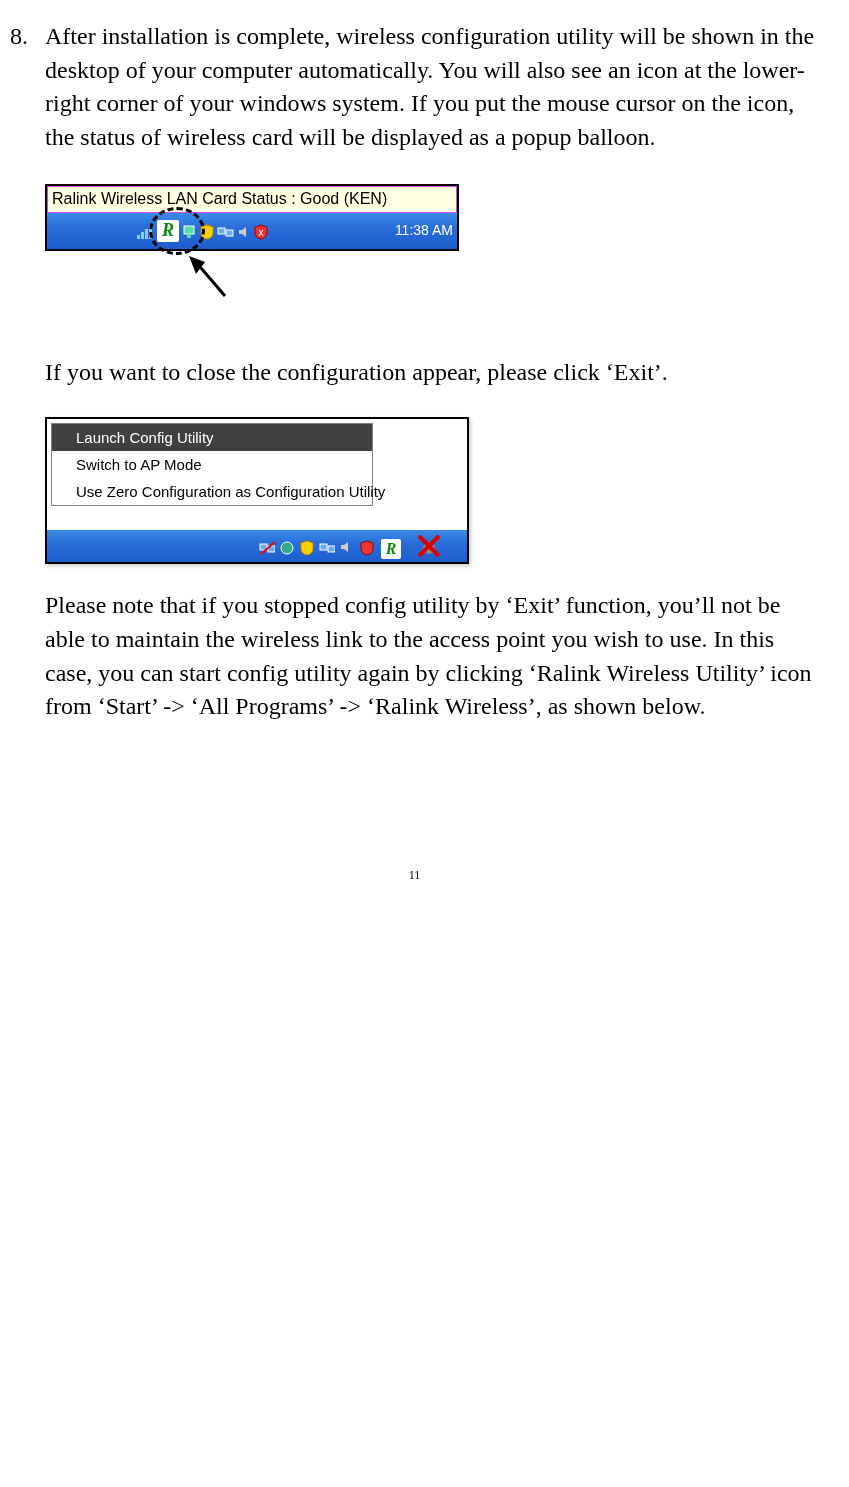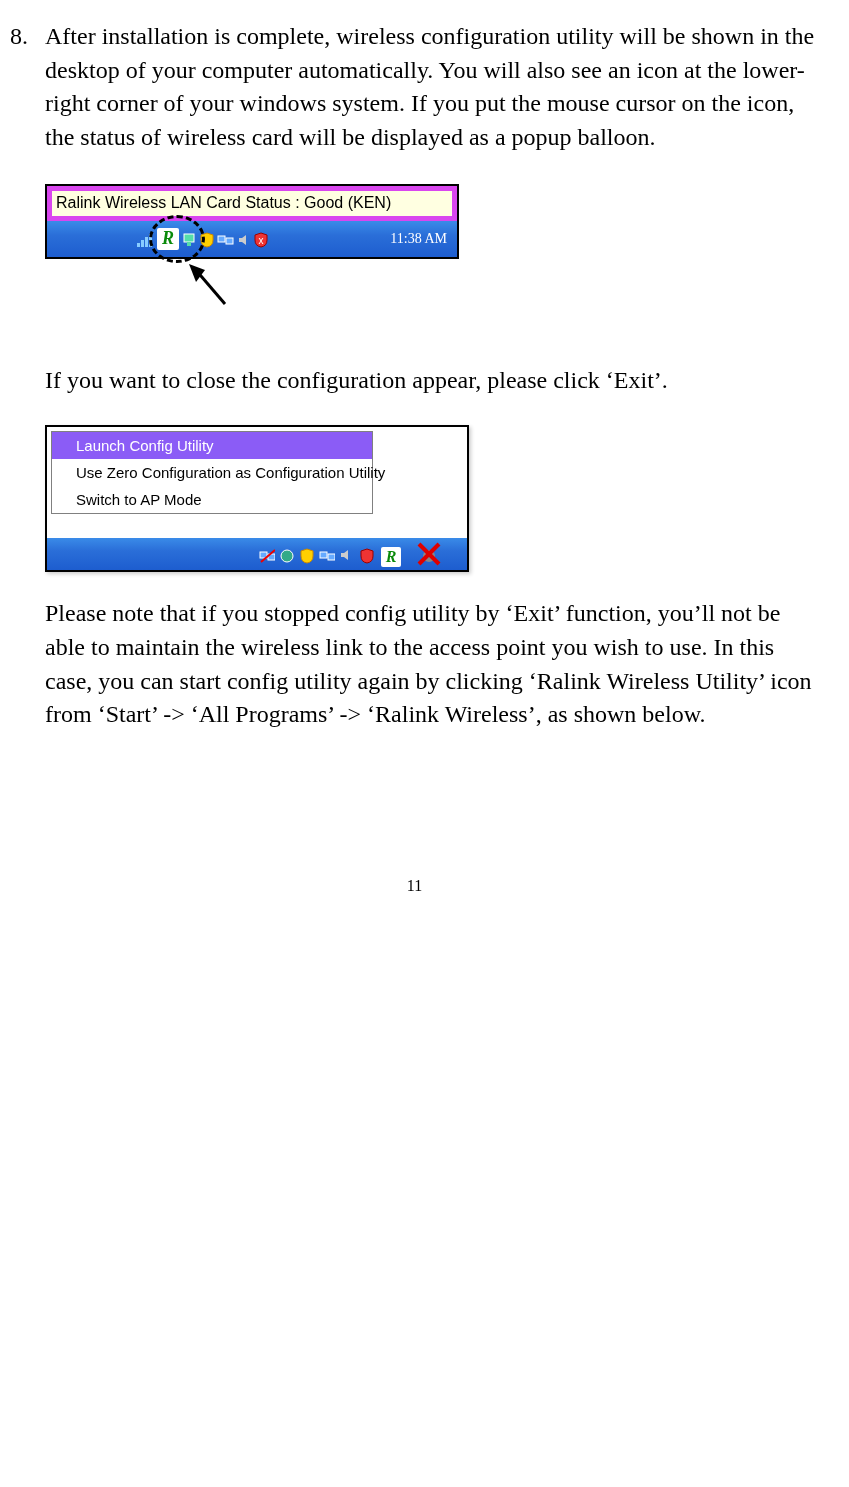--- a/index.html
+++ b/index.html
@@ -29,21 +29,21 @@
     .figure-area {
       margin: 30px 0 10px 0;
     }
     .tooltip-bar {
       border: 2px solid #000;
       width: 410px;
       background: #fff;
     }
     .tooltip-text {
       background: #ffffe1;
-      border: 5px solid #d946ef;
+      border: 1px solid #d946ef;
       padding: 1px 4px;
       font-family: Tahoma, sans-serif;
       font-size: 16px;
     }
     .taskbar {
       height: 36px;
       background: linear-gradient(to bottom, #3a8be8 0%, #2a6ed8 40%, #1d5dcf 100%);
       display: flex;
       align-items: center;
       padding-left: 90px;
@@ -76,24 +76,24 @@
       width: 50px;
       height: 42px;
       border: 3px dashed #000;
       border-radius: 50%;
       top: -6px;
       left: 102px;
       z-index: 3;
     }
     .clock {
       color: #fff;
-      font-family: Liberation Serif, serif;
+      font-family: Liberation Sans, sans-serif;
       font-size: 14px;
       margin-left: auto;
-      padding-right: 10px;
+      padding-right: 4px;
     }
     .arrow-label {
       margin-top: 5px;
       margin-left: 130px;
       position: relative;
     }
     .arrow-svg {
       display: block;
       margin-left: 10px;
     }
@@ -115,21 +115,21 @@
       width: 320px;
       margin: 4px 0 0 4px;
       font-family: Tahoma, sans-serif;
       font-size: 15px;
     }
     .menu-item {
       padding: 3px 24px;
       white-space: nowrap;
     }
     .menu-item.highlighted {
-      background: #8b5cf6;
+      background: #404040;
       color: #fff;
     }
     .taskbar2 {
       height: 32px;
       background: linear-gradient(to bottom, #3a8be8 0%, #2a6ed8 40%, #1d5dcf 100%);
       margin-top: 24px;
       display: flex;
       align-items: center;
       padding-left: 210px;
       position: relative;
@@ -143,21 +143,21 @@
       position: absolute;
       right: 24px;
       top: 2px;
       font-size: 26px;
       font-weight: bold;
       color: #d00;
       font-family: sans-serif;
     }
     .page-number {
       text-align: center;
-      font-size: 16px;
+      font-size: 12px;
       margin-top: 115px;
     }
     .icon-svg {
       vertical-align: middle;
     }
   </style>
 </head>
 <body>
 
 <div class="list-item">
@@ -220,22 +220,22 @@
       </div>
     </div>
 
     <div style="height: 40px;"></div>
 
     <div class="para">If you want to close the configuration appear, please click ‘Exit’.</div>
 
     <div class="context-menu-figure">
       <div class="context-menu">
         <div class="menu-item highlighted">Launch Config Utility</div>
+        <div class="menu-item">Switch to AP Mode</div>
         <div class="menu-item">Use Zero Configuration as Configuration Utility</div>
-        <div class="menu-item">Switch to AP Mode</div>
       </div>
       <div class="taskbar2">
         <span>
           <svg class="icon-svg tray-icon-small" width="18" height="16">
               <rect x="1" y="4" width="7" height="6" fill="#6af" stroke="#fff"></rect>
               <rect x="9" y="6" width="7" height="6" fill="#6af" stroke="#fff"></rect>
               <line x1="2" y1="14" x2="16" y2="2" stroke="#e00" stroke-width="2"></line>
             </svg>
         </span>
         <span>

